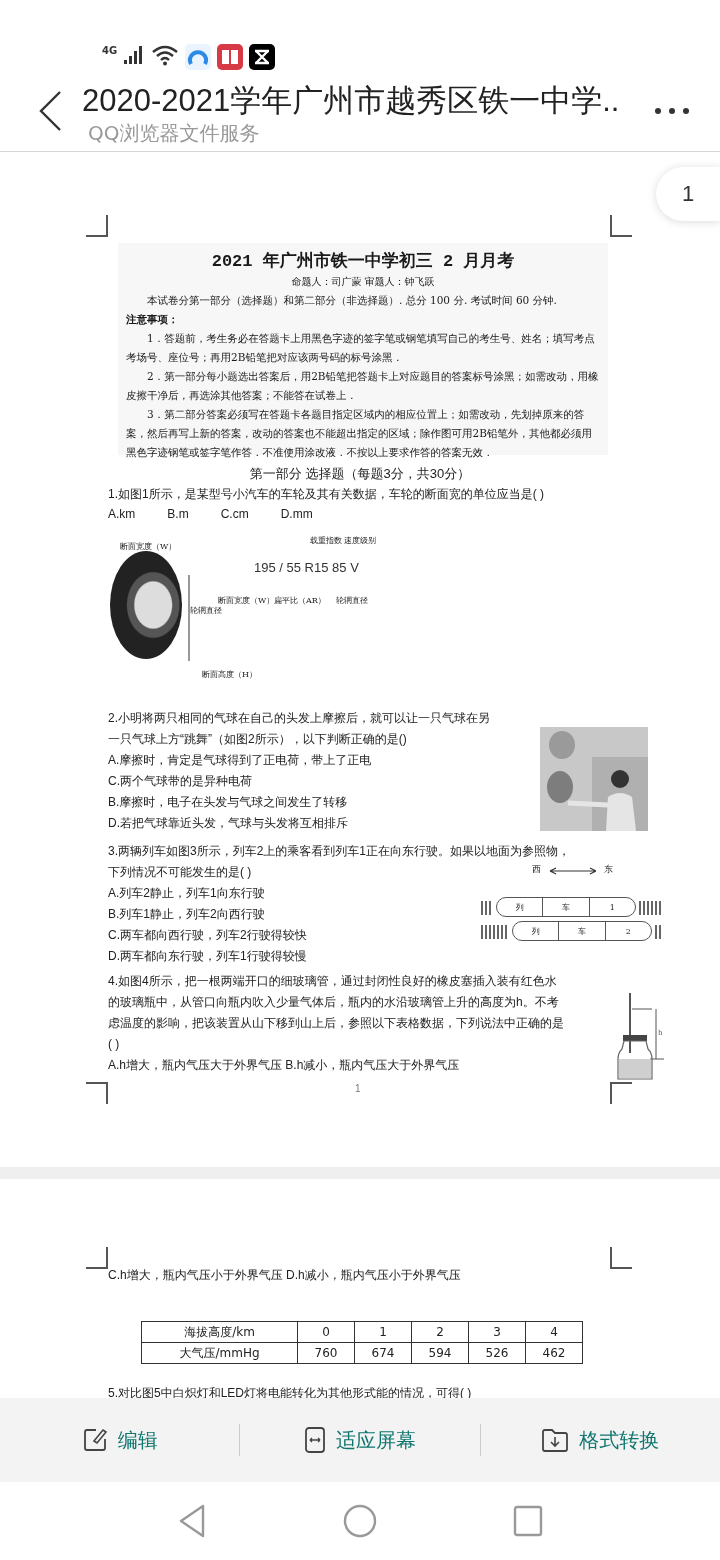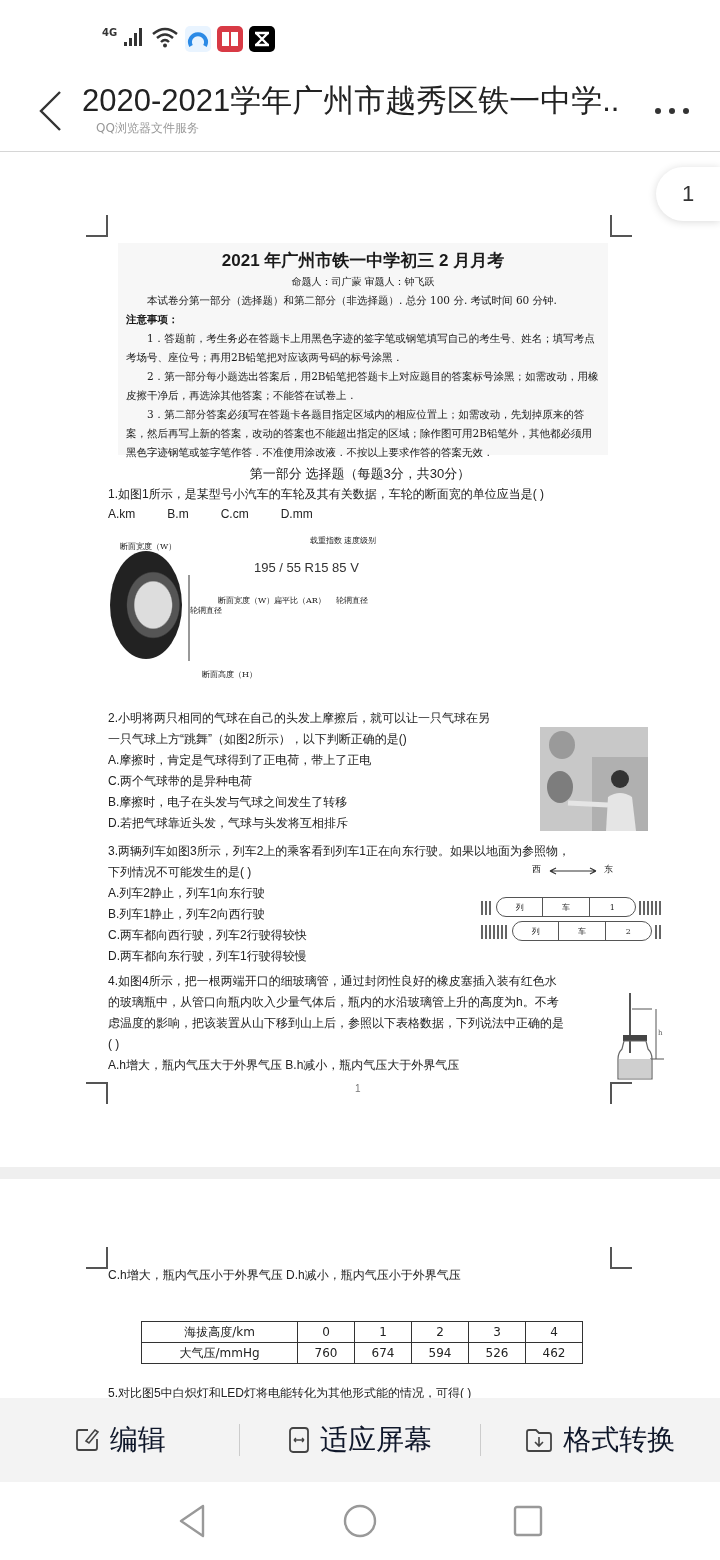--- a/index.html
+++ b/index.html
@@ -1,47 +1,47 @@
 <!DOCTYPE html>
 <html><head>
 <meta charset="utf-8">
 <style>
   * { box-sizing: border-box; margin: 0; padding: 0; }
   html, body { width: 720px; height: 1560px; overflow: hidden; background: #ffffff; }
   body { font-family: "DejaVu Sans", "Liberation Sans", sans-serif; color: #222; position: relative; }
 
   
   .status-bar { position: absolute; top: 0; left: 0; width: 720px; height: 80px; background: #fff; }
-  .sb-left { position: absolute; left: 102px; top: 26px; display: flex; align-items: center; gap: 6px; }
+  .sb-left { position: absolute; left: 102px; top: 44px; display: flex; align-items: center; gap: 6px; }
   .sb-right { position: absolute; right: 40px; top: 28px; display: flex; align-items: center; gap: 8px; }
   .net-label { font-size: 10px; font-weight: bold; color: #333; position: relative; top: -7px; }
   .app-icon { width: 26px; height: 26px; border-radius: 5px; display: flex; align-items: center; justify-content: center; }
   .time { font-family: "Liberation Sans", sans-serif; font-size: 24px; color: #333; }
 
   
   .header { position: absolute; top: 70px; left: 0; width: 720px; height: 82px; background: #fff; border-bottom: 1px solid #d6d6d6; }
   .back-btn { position: absolute; left: 30px; top: 16px; width: 40px; height: 50px; display: flex; align-items: center; justify-content: center; }
   .title { position: absolute; left: 82px; top: 10px; width: 540px; font-family: "Liberation Sans", sans-serif; font-size: 31px; color: #222; white-space: nowrap; overflow: hidden; }
-  .subtitle { position: absolute; left: 96px; top: 50px; font-size: 12px; color: #999; }
+  .subtitle { position: absolute; left: 88px; top: 50px; font-size: 20px; color: #999; }
   .more-btn { position: absolute; right: 28px; top: 26px; width: 40px; height: 30px; display: flex; align-items: center; justify-content: center; }
 
   
   .viewer { position: absolute; top: 153px; left: 0; width: 720px; height: 1245px; background: #ffffff; overflow: hidden; }
   .page { position: absolute; left: 0; width: 720px; background: #fff; }
   .page-sep { position: absolute; left: 0; top: 1014px; width: 720px; height: 12px; background: #efefef; }
   .crop { position: absolute; width: 22px; height: 22px; border-color: #555; border-style: solid; border-width: 0; }
   .crop.tl { border-right-width: 2px; border-bottom-width: 2px; }
   .crop.tr { border-left-width: 2px; border-bottom-width: 2px; }
   .crop.bl { border-right-width: 2px; border-top-width: 2px; }
   .crop.br { border-left-width: 2px; border-top-width: 2px; }
 
   .page-badge { position: absolute; right: 0; top: 14px; width: 64px; height: 54px; background: #fff; border-radius: 27px 0 0 27px; box-shadow: 0 1px 8px rgba(0,0,0,0.15); display: flex; align-items: center; justify-content: center; font-family: "Liberation Sans", sans-serif; font-size: 22px; color: #333; z-index: 5; }
 
   .scan { position: absolute; left: 118px; top: 90px; width: 490px; height: 212px; background: #f7f7f7; padding: 6px 8px; font-family: "DejaVu Serif", serif; color: #1a1a1a; }
-  .exam-title { text-align: center; font-size: 17px; font-weight: bold; font-family: Liberation Sans, sans-serif; margin-bottom: 3px; }
+  .exam-title { text-align: center; font-size: 17px; font-weight: bold; font-family: Liberation Mono, monospace; margin-bottom: 3px; }
   .exam-authors { text-align: center; font-size: 10px; margin-bottom: 2px; }
   .scan p { font-size: 10.5px; line-height: 19px; }
   .scan .indent { text-indent: 2em; }
 
   .doc-text { font-family: Liberation Sans, sans-serif; font-size: 12px; color: #222; line-height: 20px; }
   .sec-heading { position: absolute; left: 0; width: 720px; top: 311px; text-align: center; font-size: 13px; }
   .q-block { position: absolute; left: 108px; }
 
   
   .fig1 { position: absolute; left: 106px; top: 380px; width: 290px; height: 150px; }
@@ -62,21 +62,21 @@
   .fig4 { position: absolute; left: 612px; top: 838px; width: 60px; height: 92px; }
 
   
   .pressure-table { position: absolute; left: 141px; top: 1168px; border-collapse: collapse; font-family: "DejaVu Sans", sans-serif; font-size: 12px; color: #222; }
   .pressure-table td { border: 1px solid #333; text-align: center; height: 21px; }
   .pressure-table td.hdr { width: 156px; }
   .pressure-table td.val { width: 57px; }
 
   
   .toolbar { position: absolute; left: 0; top: 1398px; width: 720px; height: 84px; background: #f3f3f3; display: flex; align-items: center; }
-  .tool { flex: 1; display: flex; align-items: center; justify-content: center; gap: 10px; font-size: 28px; color: #0f172a; height: 100%; }
+  .tool { flex: 1; display: flex; align-items: center; justify-content: center; gap: 10px; font-size: 20px; color: #0f766e; height: 100%; }
   .tool-sep { width: 1px; height: 32px; background: #ccc; }
 
   
   .navbar { position: absolute; left: 0; top: 1482px; width: 720px; height: 78px; background: #fff; display: flex; align-items: center; justify-content: center; gap: 128px; }
   .nav-btn { width: 40px; height: 40px; display: flex; align-items: center; justify-content: center; }
 </style>
 </head>
 <body>
 
 <div class="status-bar">

